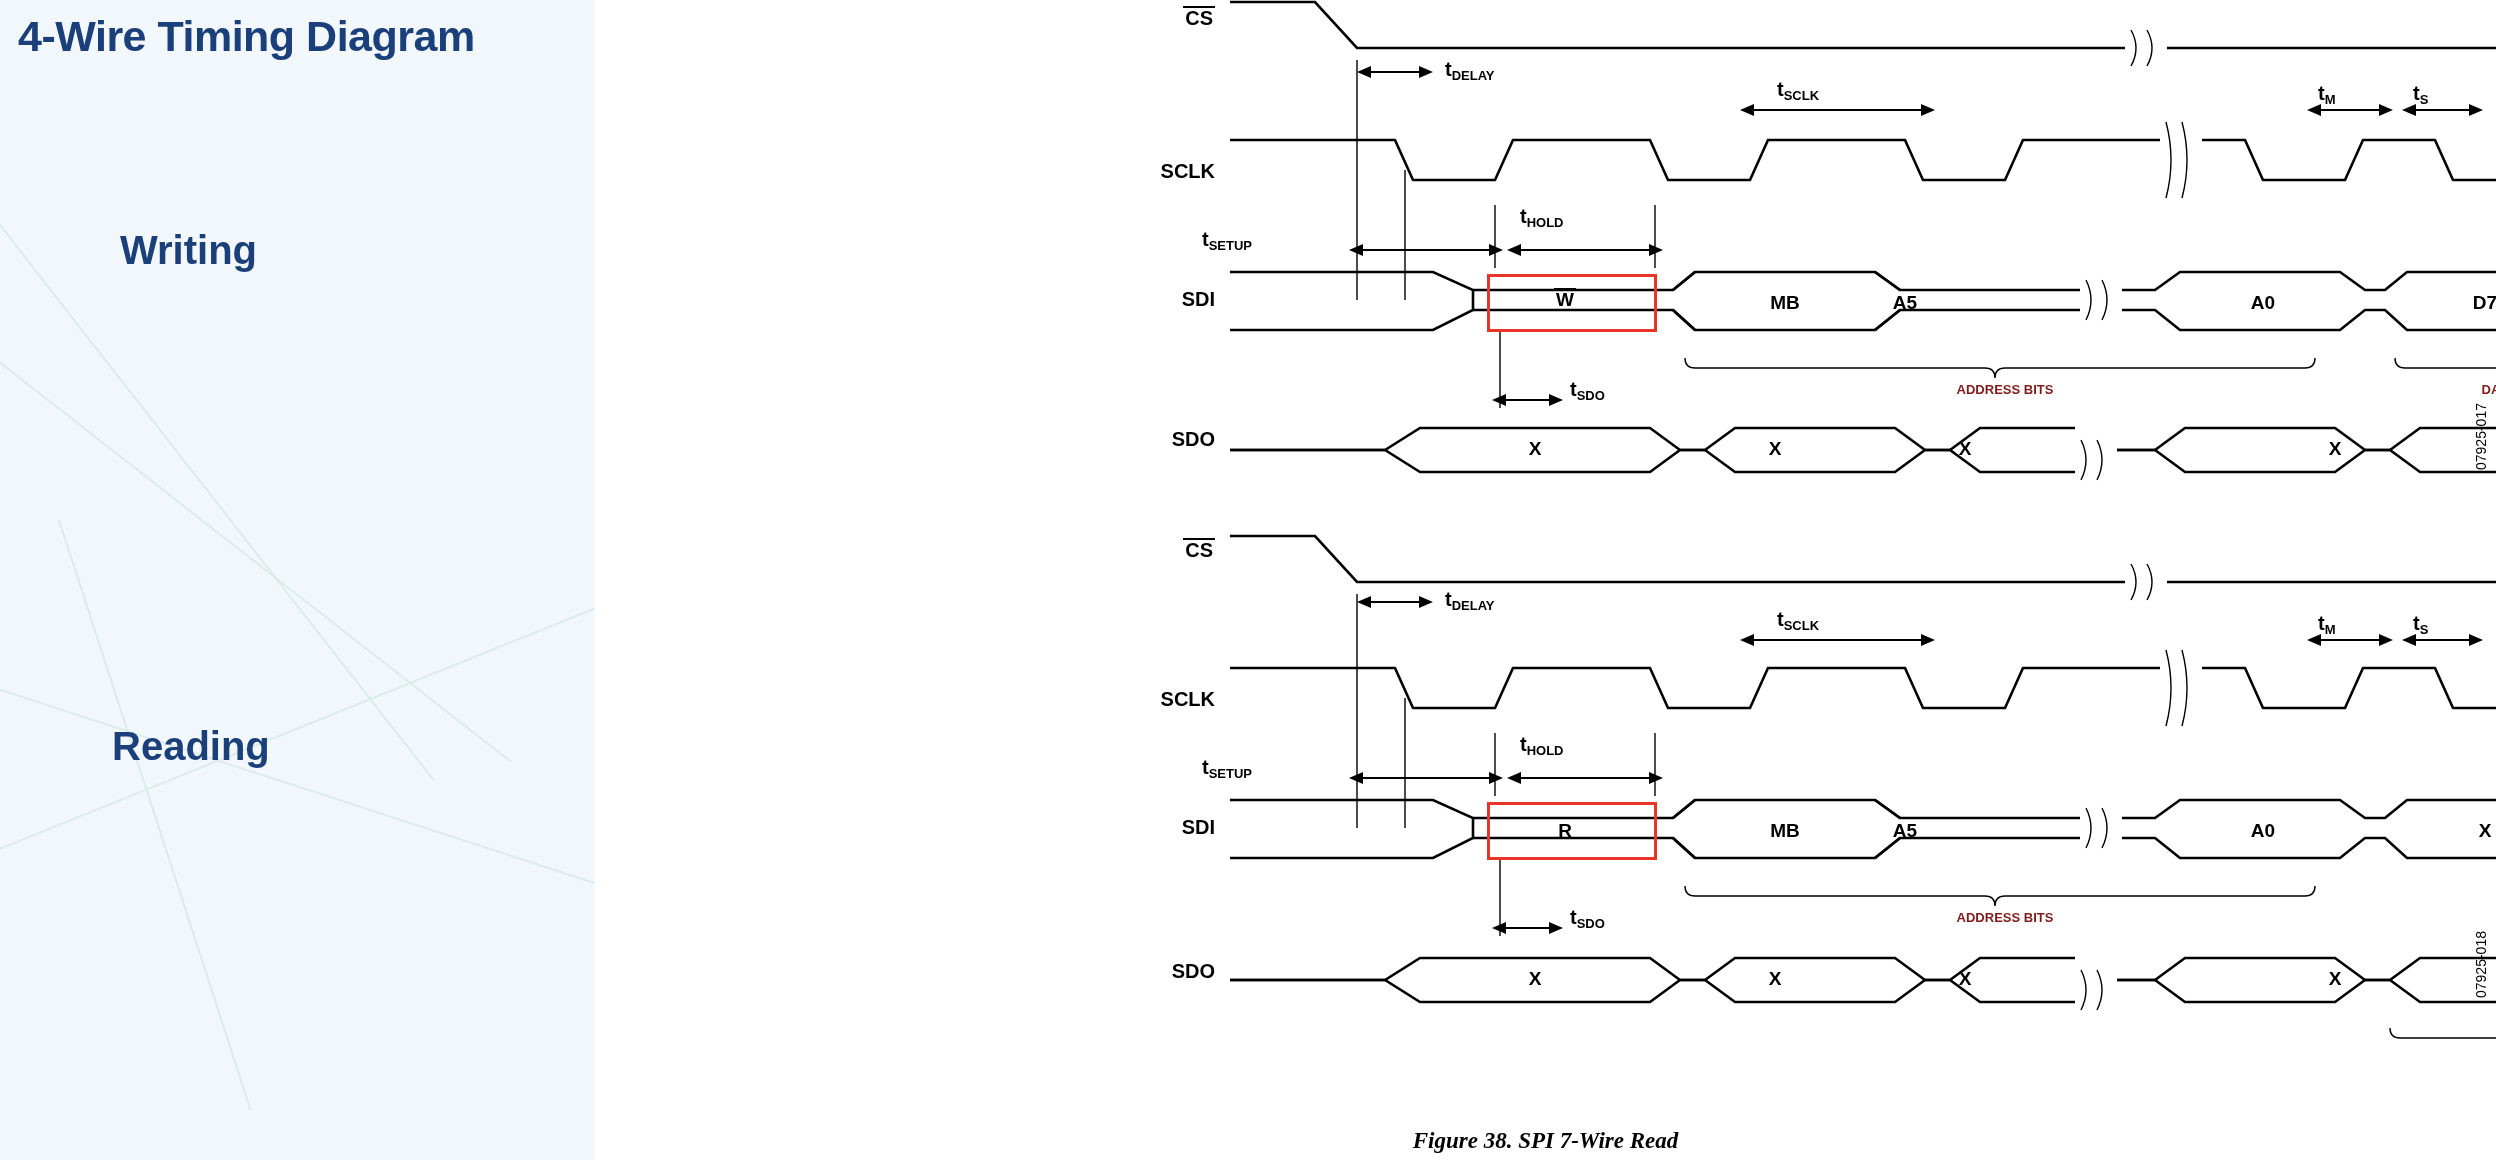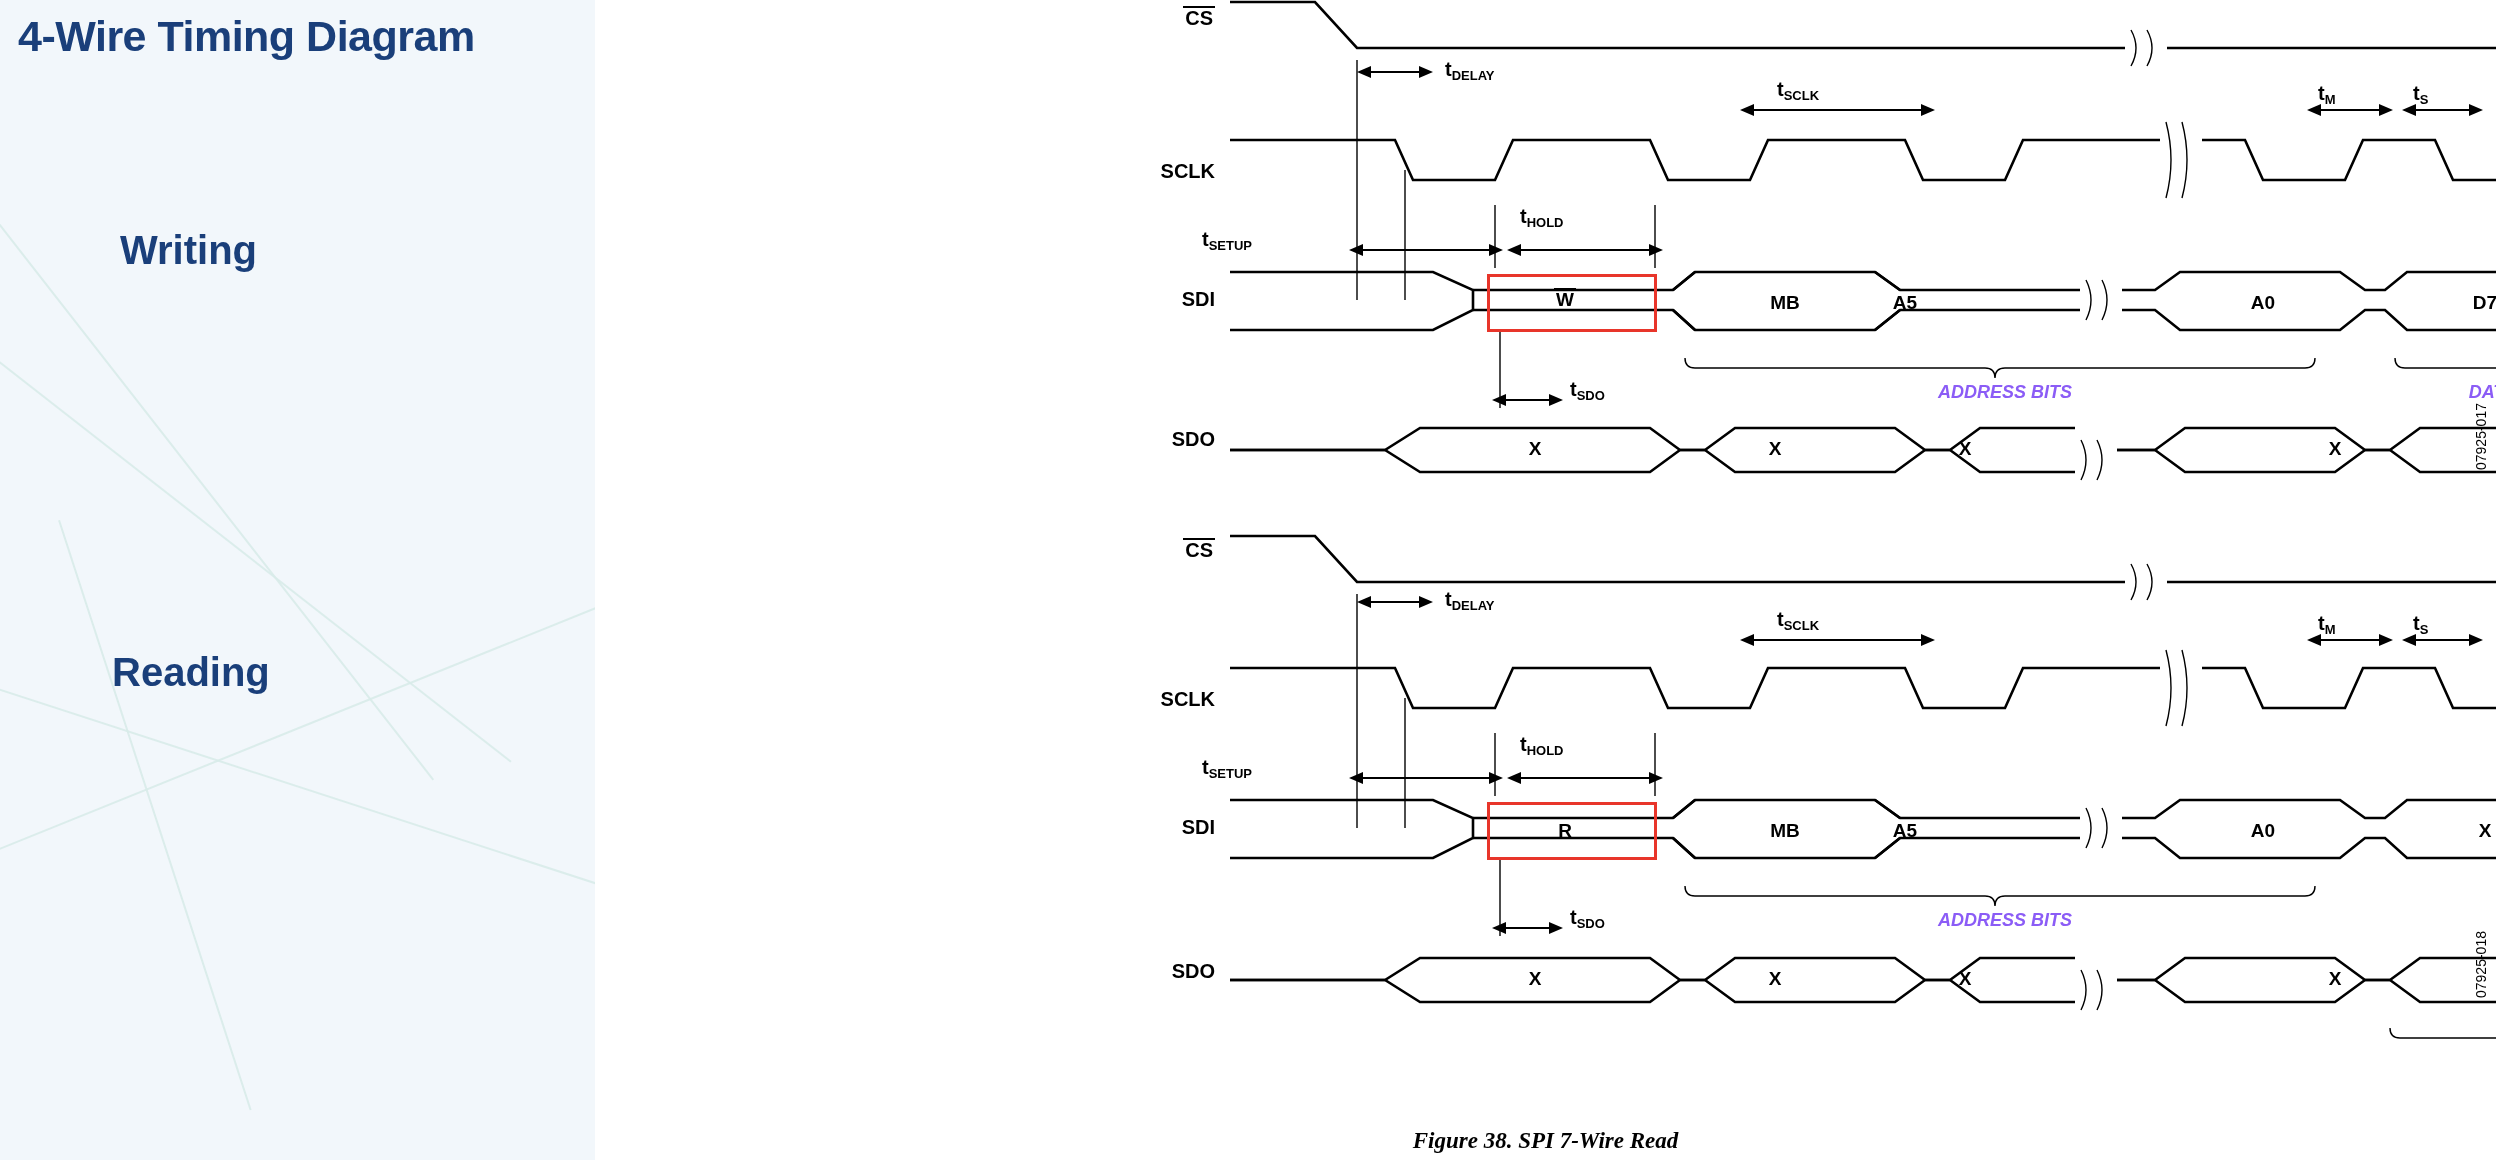--- a/index.html
+++ b/index.html
@@ -23,21 +23,21 @@
   #slide-title{
     position:absolute;left:18px;top:12px;width:560px;
     font-size:43px;font-weight:bold;color:#1a3f7a;line-height:1.12;
     letter-spacing:-0.5px;
   }
   #label-writing{
     position:absolute;left:120px;top:228px;
     font-size:40px;font-weight:bold;color:#1a3f7a;
   }
   #label-reading{
-    position:absolute;left:112px;top:650px;
+    position:absolute;left:112px;top:724px;
     font-size:40px;font-weight:bold;color:#1a3f7a;text-align:center;
   }
   
   #diagram-area{
     position:absolute;left:595px;top:0;width:1901px;height:980px;
     background:#ffffff;
   }
   .fig{position:absolute;left:0;width:1901px;}
   #fig-write{top:0;height:540px;}
   #fig-read{top:528px;height:632px;}
@@ -53,22 +53,22 @@
   .overbar{border-top:2px solid #000;padding:0 2px;display:inline-block;line-height:1.05;}
   .tlabel{
     position:absolute;font-size:20px;font-weight:bold;color:#000;white-space:nowrap;
   }
   .tlabel sub{font-size:13px;font-weight:bold;vertical-align:baseline;position:relative;top:4px;}
   .bitlabel{
     position:absolute;font-size:19px;font-weight:bold;color:#000;
     text-align:center;white-space:nowrap;
   }
   .grouplabel{
-    position:absolute;font-size:18px;font-weight:bold;color:#8b5cf6;
-    text-align:center;white-space:nowrap;font-style:italic;
+    position:absolute;font-size:13px;font-weight:bold;color:#7f1d1d;
+    text-align:center;white-space:nowrap;
   }
   .redbox{
     position:absolute;border:3px solid #e8352a;box-sizing:border-box;
     background:transparent;
   }
   .docid{
     position:absolute;font-size:14px;color:#000;
     transform:rotate(-90deg);transform-origin:left top;white-space:nowrap;
   }
   svg{position:absolute;left:0;top:0;overflow:visible;}

